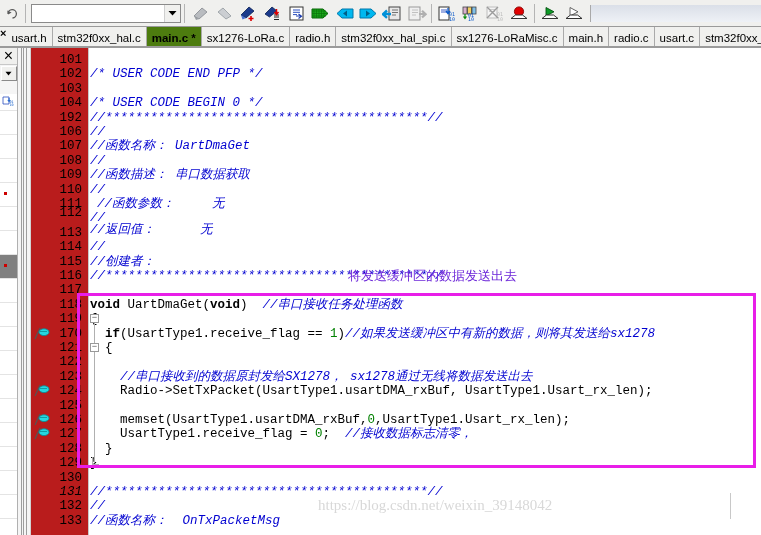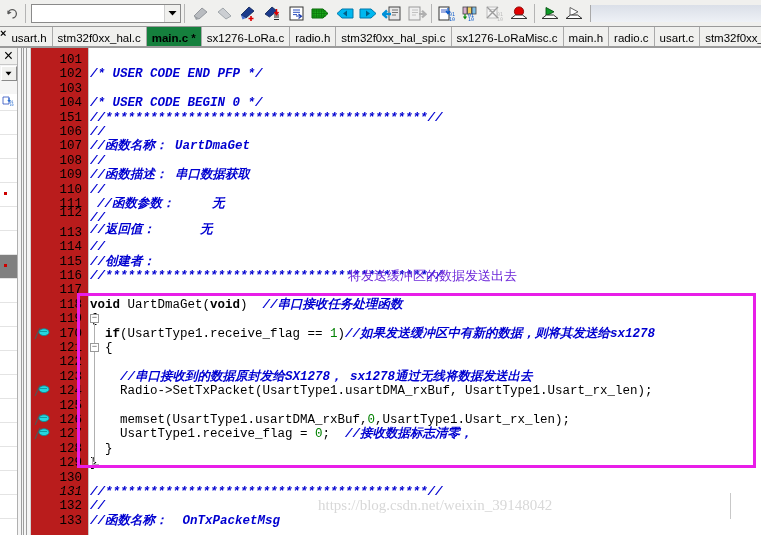--- a/index.html
+++ b/index.html
@@ -57,21 +57,21 @@
     background:#f0f0ee;
   }
   .tab{
     padding:2px 5px 0 5px;
     display:flex;align-items:center;
     color:#000;
     border-right:1px solid #aaa;
     white-space:nowrap;
     font-size:11.5px;
   }
-  .tab.active{background:#15803d;font-weight:bold;}
+  .tab.active{background:#4d7c0f;font-weight:bold;}
 
   
   #leftdock{
     position:absolute;left:0;top:48px;width:18px;height:487px;
     background:#f5f5f5;border-right:1px solid #b0b0b0;
     box-sizing:border-box;
   }
   #leftdock .ld-head{
     height:16px;background:#f0f0ee;border-bottom:1px solid #c8c8c8;
     display:flex;align-items:center;justify-content:center;
@@ -119,21 +119,21 @@
   }
   .mk{
     position:absolute;left:3px;width:20px;height:14px;
   }
   .codeline{
     position:absolute;left:0;
     font-family:"Liberation Mono","DejaVu Sans Mono",monospace;
     font-size:12.5px;line-height:14px;height:14px;
     white-space:pre;color:#000;
   }
-  .cmt{color:#0000d0;font-style:italic;font-weight:bold;margin-top:8px;}
+  .cmt{color:#0000d0;font-style:italic;font-weight:normal;margin-top:8px;}
   .kw{color:#000;font-weight:bold;}
   .num{color:#008000;}
   .plain{color:#000;}
 
   
   .fold{
     position:absolute;width:9px;height:9px;border:1px solid #999;
     background:#fff;font-family:"Liberation Mono",monospace;font-size:9px;
     line-height:7px;text-align:center;color:#555;box-sizing:border-box;
   }
@@ -374,21 +374,21 @@
   <div id="vgrip">
     <div class="bar b1"></div>
       <div class="bar b2"></div>
       <div class="bar b3"></div>
   </div>
   <div id="gutter">
       <div class="ln" style="top: 5px;">101</div>
       <div class="ln" style="top: 19.4px;">102</div>
       <div class="ln" style="top: 33.8px;">103</div>
       <div class="ln" style="top: 48.2px;">104</div>
-      <div class="ln" style="top: 62.6px;">151</div>
+      <div class="ln" style="top: 62.6px;">192</div>
       <div class="ln" style="top: 77px;">106</div>
       <div class="ln" style="top: 91.4px;">107</div>
       <div class="ln" style="top: 105.8px;">108</div>
       <div class="ln" style="top: 120.2px;">109</div>
       <div class="ln" style="top: 134.6px;">110</div>
       <div class="ln" style="top: 149px;">111</div>
       <div class="ln" style="top: 158px;">112</div>
       <div class="ln" style="top: 177.8px;">113</div>
       <div class="ln" style="top: 192.2px;">114</div>
       <div class="ln" style="top: 206.6px;">115</div>

